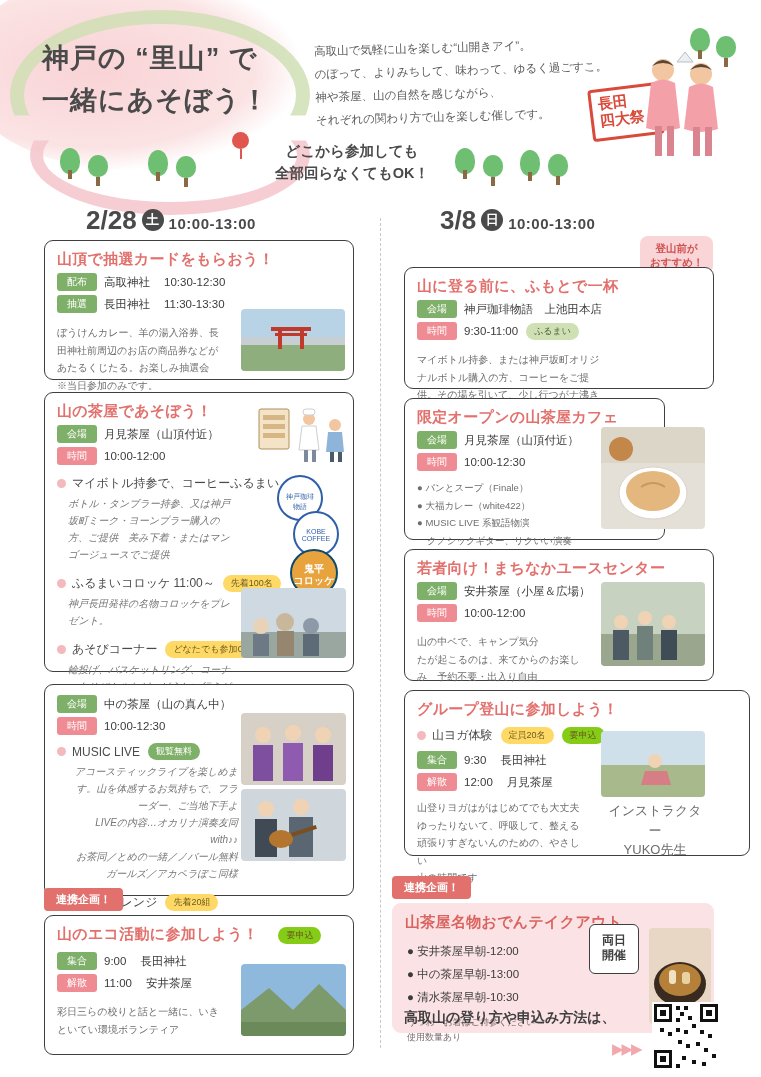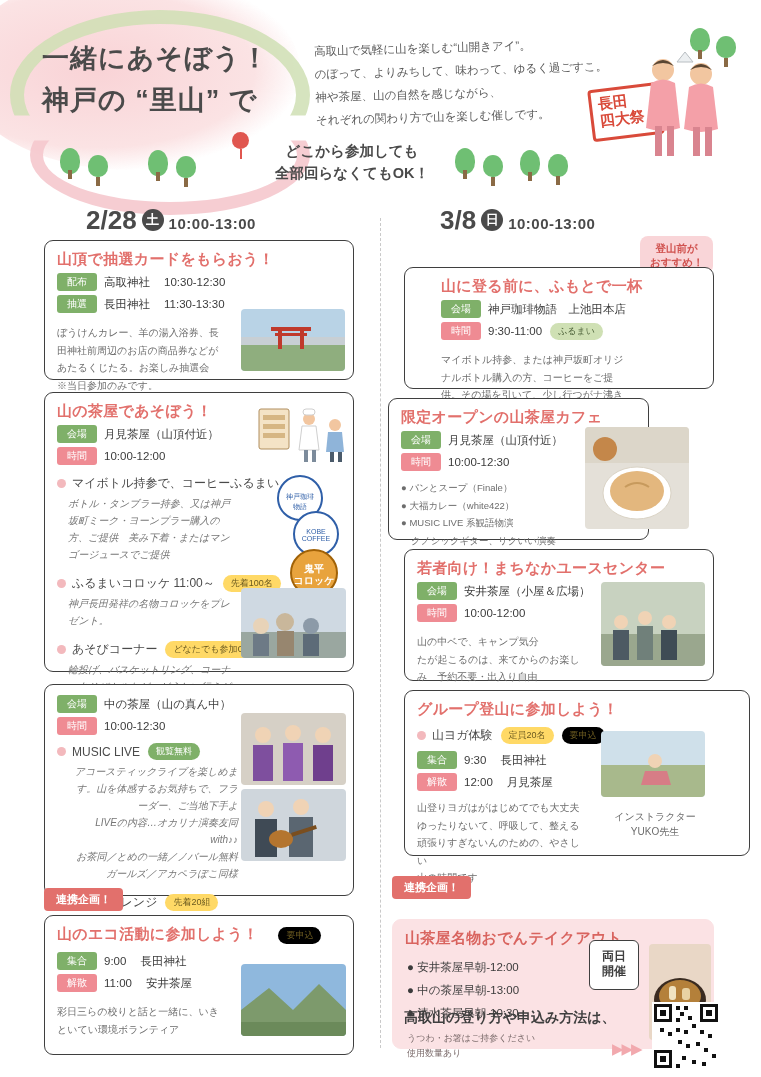--- a/index.html
+++ b/index.html
@@ -99,21 +99,21 @@
     border-left:1px dashed #c9c9c9;
   }
 
   
   .card {
     position:absolute;
     border:1.5px solid #3f3f3f;
     border-radius:9px;
     background:#fff;
   }
-  .card.pinkbg { background:#fbe2e4; border-color:#fbe2e4;margin-top:16px; }
+  .card.pinkbg { background:#fbe2e4; border-color:#fbe2e4; }
   .card-title {
     font-size:15px; font-weight:bold; color:#e2706c; padding:9px 12px 4px 12px;
     letter-spacing:0.3px;
   }
   .rows { padding:0 12px; }
   .row { display:flex; align-items:center; margin-bottom:4px; font-size:11px; }
   .tag {
     background:#7fb069; color:#fff; border-radius:3px;
     font-size:10px; padding:2px 7px; margin-right:7px; white-space:nowrap;
     min-width:40px; text-align:center;
@@ -125,21 +125,21 @@
     padding:7px 12px 10px 12px; font-size:10px; line-height:1.75; color:#6d6d6d;
   }
   .bullet-head {
     display:flex; align-items:center; padding:4px 12px 1px 12px; font-size:12px; font-weight:normal; color:#4a4a4a;
   }
   .dot { width:9px;height:9px;border-radius:50%; background:#f3b9bd; margin-right:6px; flex:none;}
   .chip {
     background:#ffd966; color:#6b5a20; font-size:9px; border-radius:9px;
     padding:2px 8px; margin-left:8px; white-space:nowrap;
   }
-  .chip.req { background:#000000; color:#6b5a20; }
+  .chip.req { background:#84cc16; color:#6b5a20; }
   .chip.free { background:#7fb069; color:#fff; }
   .chip.cnt { background:#ffd966; color:#6b5a20; }
   .sub-txt { padding:2px 12px 8px 23px; font-size:10px; line-height:1.7; color:#767676;font-style:italic; }
 
   .photo { position:absolute; border-radius:4px; overflow:hidden; }
 
   .ribbon {
     position:absolute; background:#e2706c; color:#fff; font-size:11px; font-weight:bold;
     padding:4px 12px; border-radius:4px;
   }
@@ -157,36 +157,36 @@
   }
   .qr { position:absolute; width:68px; height:68px; background:#fff; }
   .arrows { position:absolute; color:#f2a9ae; font-size:15px; letter-spacing:-2px;}
 
   .stamp {
     position:absolute; border-radius:50%; border:2px solid #2f5fa8; color:#2f5fa8;
     font-size:7px; text-align:center; background:#fff;
   }
   .stamp2 {
     position:absolute; border-radius:50%; background:#e8a33d; color:#fff; font-weight:bold;
-    font-size:10px; text-align:center; line-height:1.15; padding-top:12px; border:2px solid #a16207;
+    font-size:10px; text-align:center; line-height:1.15; padding-top:12px; border:2px solid #0c4a6e;
   }
   .small-ill { position:absolute; }
 </style>
 </head>
 <body>
 
 <div class="page">
 
   <div class="blob blob-pink"></div>
   <div class="blob-green blob" style="border-radius:50%;"></div>
   <div class="blob-green2 blob"></div>
 
   <div class="hdr-title">
+    <div>神戸の “里山” で</div>
     <div>一緒にあそぼう！</div>
-    <div>神戸の “里山” で</div>
   </div>
 
   <div class="hdr-lead">
     <div>高取山で気軽に山を楽しむ“山開きアイ”。</div>
     <div>のぼって、よりみちして、味わって、ゆるく過ごすこ。</div>
     <div>神や茶屋、山の自然を感じながら、</div>
     <div>それぞれの関わり方で山を楽しむ催しです。</div>
   </div>
 
   <div class="fest-logo">
@@ -415,38 +415,38 @@
         <path d="M0 46 L28 24 L52 46 L78 20 L105 46 L105 72 L0 72z" fill="#7d9a6c"></path>
         <rect y="58" width="105" height="14" fill="#6b8a5a"></rect>
       </svg>
     </div>
   </div>
 
   <div class="badge-rec" style="left:640px; top:236px;">
     <div>登山前が</div>
     <div>おすすめ！</div>
   </div>
-  <div class="card" style="left:404px; top:267px; width:310px; height:122px;padding-left:24px;">
+  <div class="card" style="left:404px; top:267px; width:310px; height:122px;">
     <div class="card-title">山に登る前に、ふもとで一杯</div>
     <div class="rows" style="width:230px;">
       <div class="row">
         <span class="tag">会場</span>
         <span class="rowtext">神戸珈琲物語　上池田本店</span>
       </div>
       <div class="row">
         <span class="tag time">時間</span>
         <span class="rowtext">9:30-11:00</span>
         <span class="chip" style="background:#cfe0b4;color:#4c6139;">ふるまい</span>
       </div>
     </div>
     <div class="body-txt" style="width:215px;">マイボトル持参、または神戸坂町オリジナルボトル購入の方、コーヒーをご提供。その場を引いて、少し行つがナ沸きながら、山で仕上がる気持ちです</div>
 
   </div>
 
-  <div class="card" style="left:388px; top:398px; width:261px; height:142px;">
+  <div class="card" style="left:404px; top:398px; width:261px; height:142px;">
     <div class="card-title">限定オープンの山茶屋カフェ</div>
     <div class="rows" style="width:200px;">
       <div class="row">
         <span class="tag">会場</span>
         <span class="rowtext">月見茶屋（山頂付近）</span>
       </div>
       <div class="row">
         <span class="tag time">時間</span>
         <span class="rowtext">10:00-12:30</span>
       </div>
@@ -520,21 +520,21 @@
 頑張りすぎないんのための、やさしい
 山の時間です</div>
     <div class="photo" style="left:196px; top:40px; width:104px; height:66px;">
       <svg width="104" height="66" viewBox="0 0 104 66">
         <rect width="104" height="66" fill="#cfe0ea"></rect>
         <rect y="34" width="104" height="32" fill="#a8b98c"></rect>
         <circle cx="54" cy="30" r="7" fill="#f0d3b5"></circle>
         <path d="M44 40 h22 l4 14 h-30z" fill="#d77d86"></path>
       </svg>
     </div>
-    <div style="position:absolute; left:200px; top:110px; width:100px; text-align:center; font-size:10px; color:#6d6d6d; line-height:1.5;margin-top:8px;">
+    <div style="position:absolute; left:200px; top:110px; width:100px; text-align:center; font-size:13px; color:#6d6d6d; line-height:1.5;">
       <div>インストラクター</div>
       <div>YUKO先生</div>
     </div>
   </div>
 
   <div class="ribbon" style="left:392px; top:876px;">連携企画！</div>
   <div class="card pinkbg" style="left:392px; top:903px; width:322px; height:130px;">
     <div class="card-title" style="color:#d9645f;">山茶屋名物おでんテイクアウト</div>
     <div style="padding:4px 14px; font-size:11.5px; line-height:2.0; color:#3b3b3b;">
       <div>● <span class="sp">安井茶屋</span><span>早朝-12:00</span></div>

